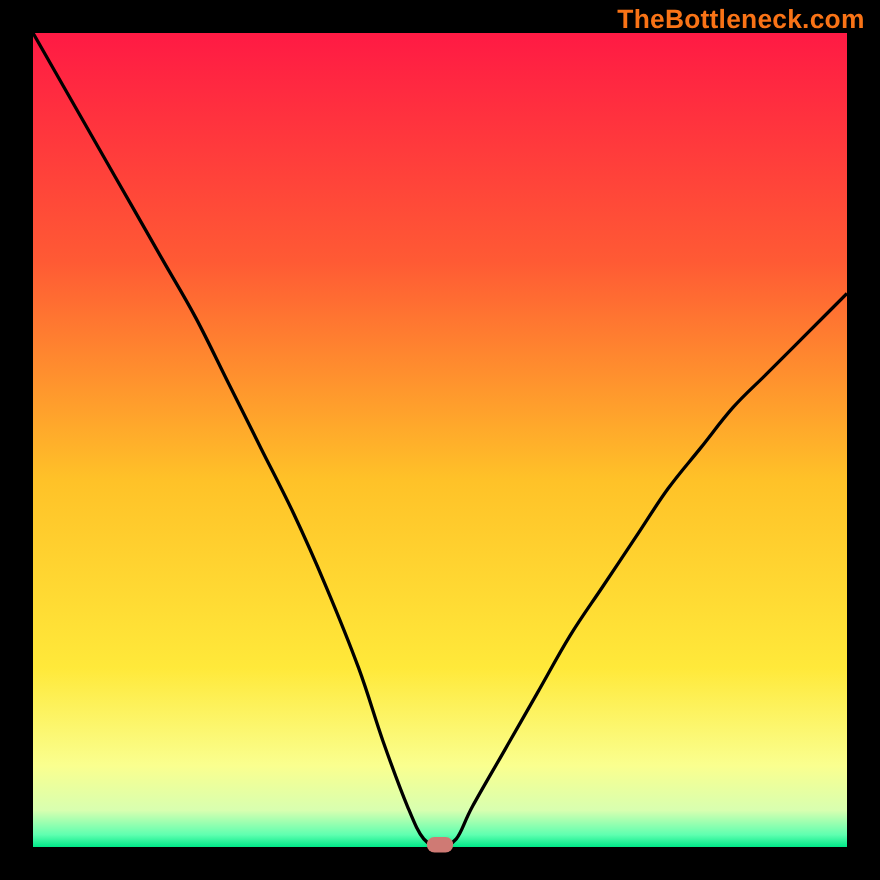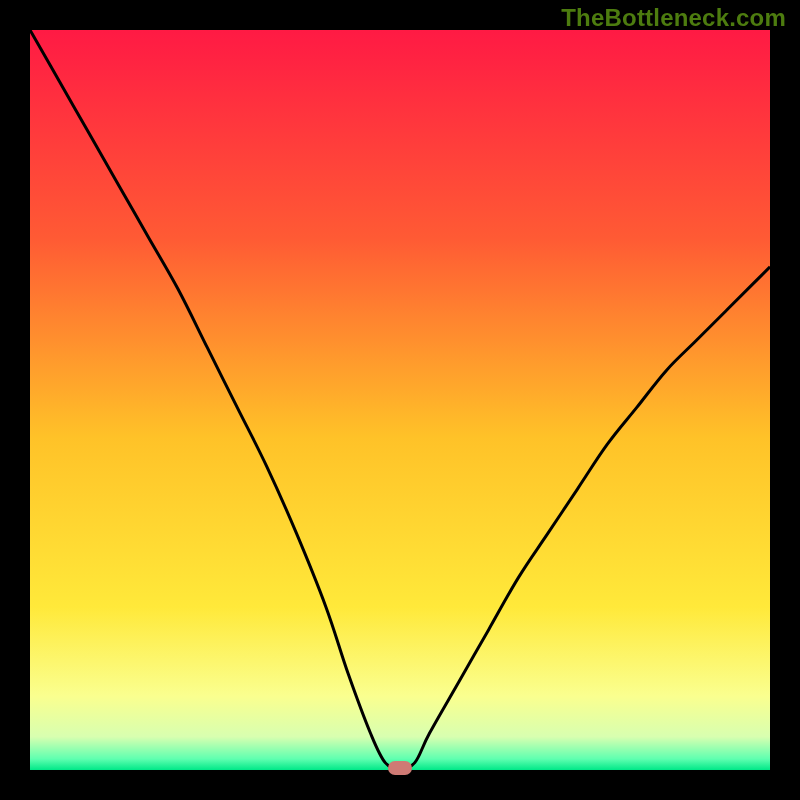--- a/index.html
+++ b/index.html
@@ -10,21 +10,21 @@
     height: 800px;
     background: #000;
   }
   .watermark {
     position: absolute;
     top: 4px;
     right: 14px;
     font-family: Arial, Helvetica, sans-serif;
     font-size: 24px;
     font-weight: 600;
-    color: #4d7c0f;
+    color: #f97316;
     letter-spacing: 0.2px;
   }
   .plot-wrap {
     position: absolute;
     left: 30px;
     top: 30px;
     width: 740px;
     height: 740px;
   }
   svg { display: block; }

